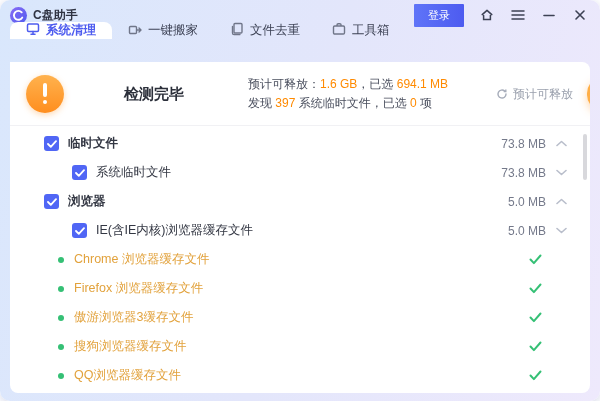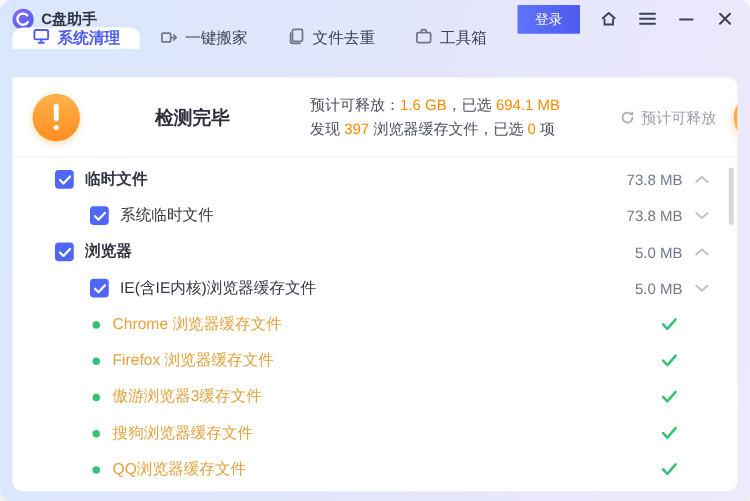--- a/index.html
+++ b/index.html
@@ -44,21 +44,21 @@
                box-shadow:0 3px 8px rgba(255,140,26,.35); font-family:inherit; white-space:nowrap; }
 
   .divider { height:1px; background:#f1f1f4; }
 
   
   .list { position:relative; padding-top:3px; }
   .row { height:29px; display:flex; align-items:center; padding-right:14px; }
   .row.group { padding-left:34px; }
   .row.group .label { font-weight:bold; }
   .row.sub { padding-left:62px; }
-  .row.leaf { padding-left:64px; }
+  .row.leaf { padding-left:48px; }
   .checkbox { width:15px; height:15px; border-radius:3px; background:#5066f5; margin-right:9px;
               display:flex; align-items:center; justify-content:center; flex:0 0 auto; cursor:pointer; }
   .label { font-size:12.5px; color:#333743; }
   .row.leaf .label { color:#e2a23c; }
   .dot { width:6px; height:6px; border-radius:50%; background:#35c075; margin-right:10px; flex:0 0 auto; }
   .size { margin-left:auto; font-size:12px; color:#74798a; }
   .chev { width:30px; display:flex; justify-content:center; align-items:center; cursor:pointer; }
   .leaf-check { margin-left:auto; margin-right:34px; display:flex; align-items:center; }
   .scrollbar { position:absolute; right:3px; top:8px; width:4px; height:250px; }
   .scroll-thumb { width:4px; height:46px; border-radius:2px; background:#d8d8dc; }
@@ -140,21 +140,21 @@
     </div>
   </div>
 
   <div class="card">
 
     <div class="summary">
       <span class="warn-icon"></span>
       <span class="status-text">检测完毕</span>
       <div class="detail">
         <div><span>预计可释放：</span><span class="hl">1.6 GB</span><span>，已选 </span><span class="hl">694.1 MB</span></div>
-        <div><span>发现 </span><span class="hl">397</span><span> 浏览器缓存文件，已选 </span><span class="hl">0</span><span> 项</span></div>
+        <div><span>发现 </span><span class="hl">397</span><span> 系统临时文件，已选 </span><span class="hl">0</span><span> 项</span></div>
       </div>
       <div class="summary-right">
         <span class="recheck">
           <svg width="12" height="12" viewBox="0 0 12 12">
               <path d="M10 6a4 4 0 1 1-1.3-2.9" fill="none" stroke="#a7adba" stroke-width="1.4" stroke-linecap="round"></path>
               <path d="M9.8 1.4v2.1H7.7" fill="none" stroke="#a7adba" stroke-width="1.4"></path>
             </svg>
           <span>预计可释放</span>
         </span>
         <button class="clean-btn">立即清理</button>

